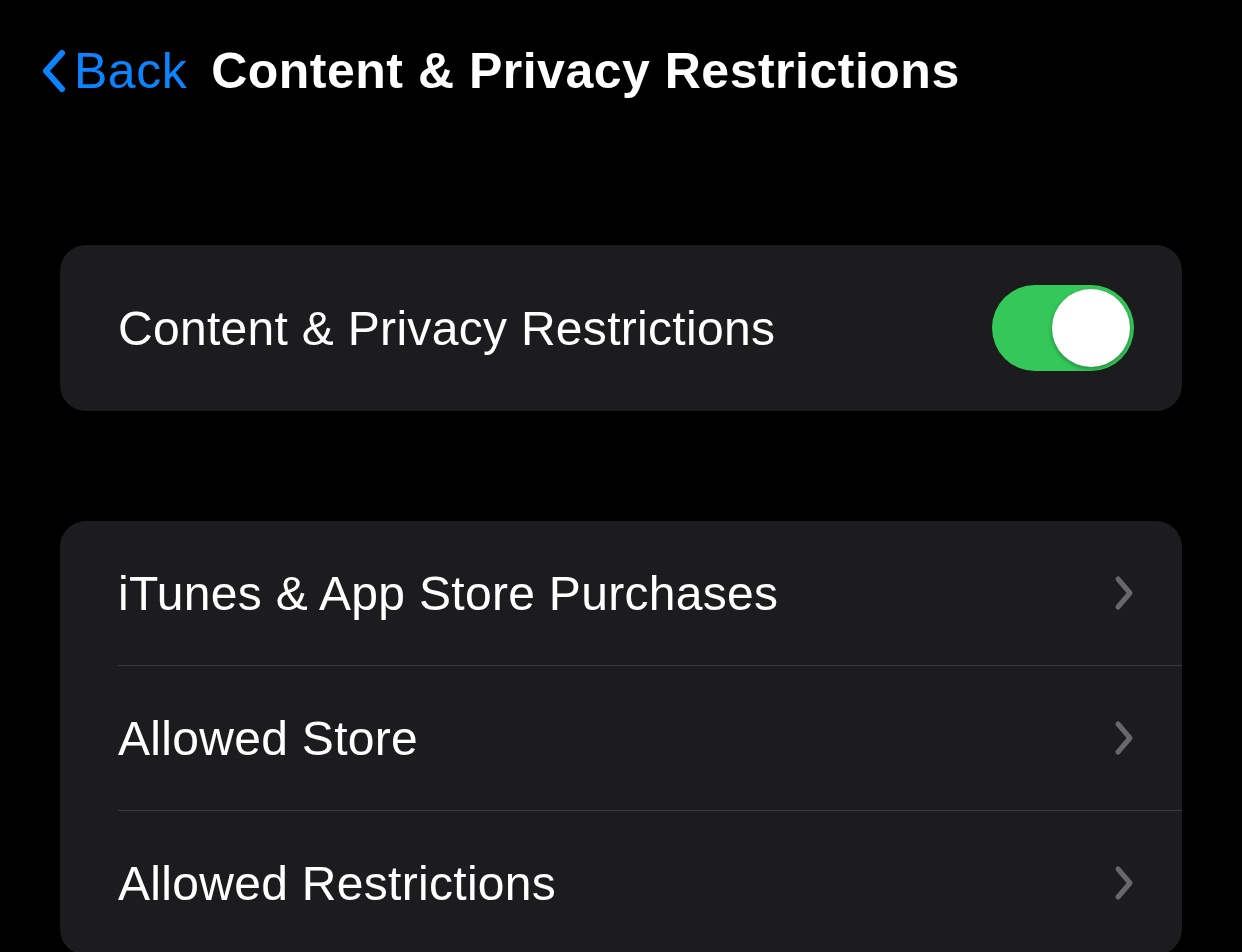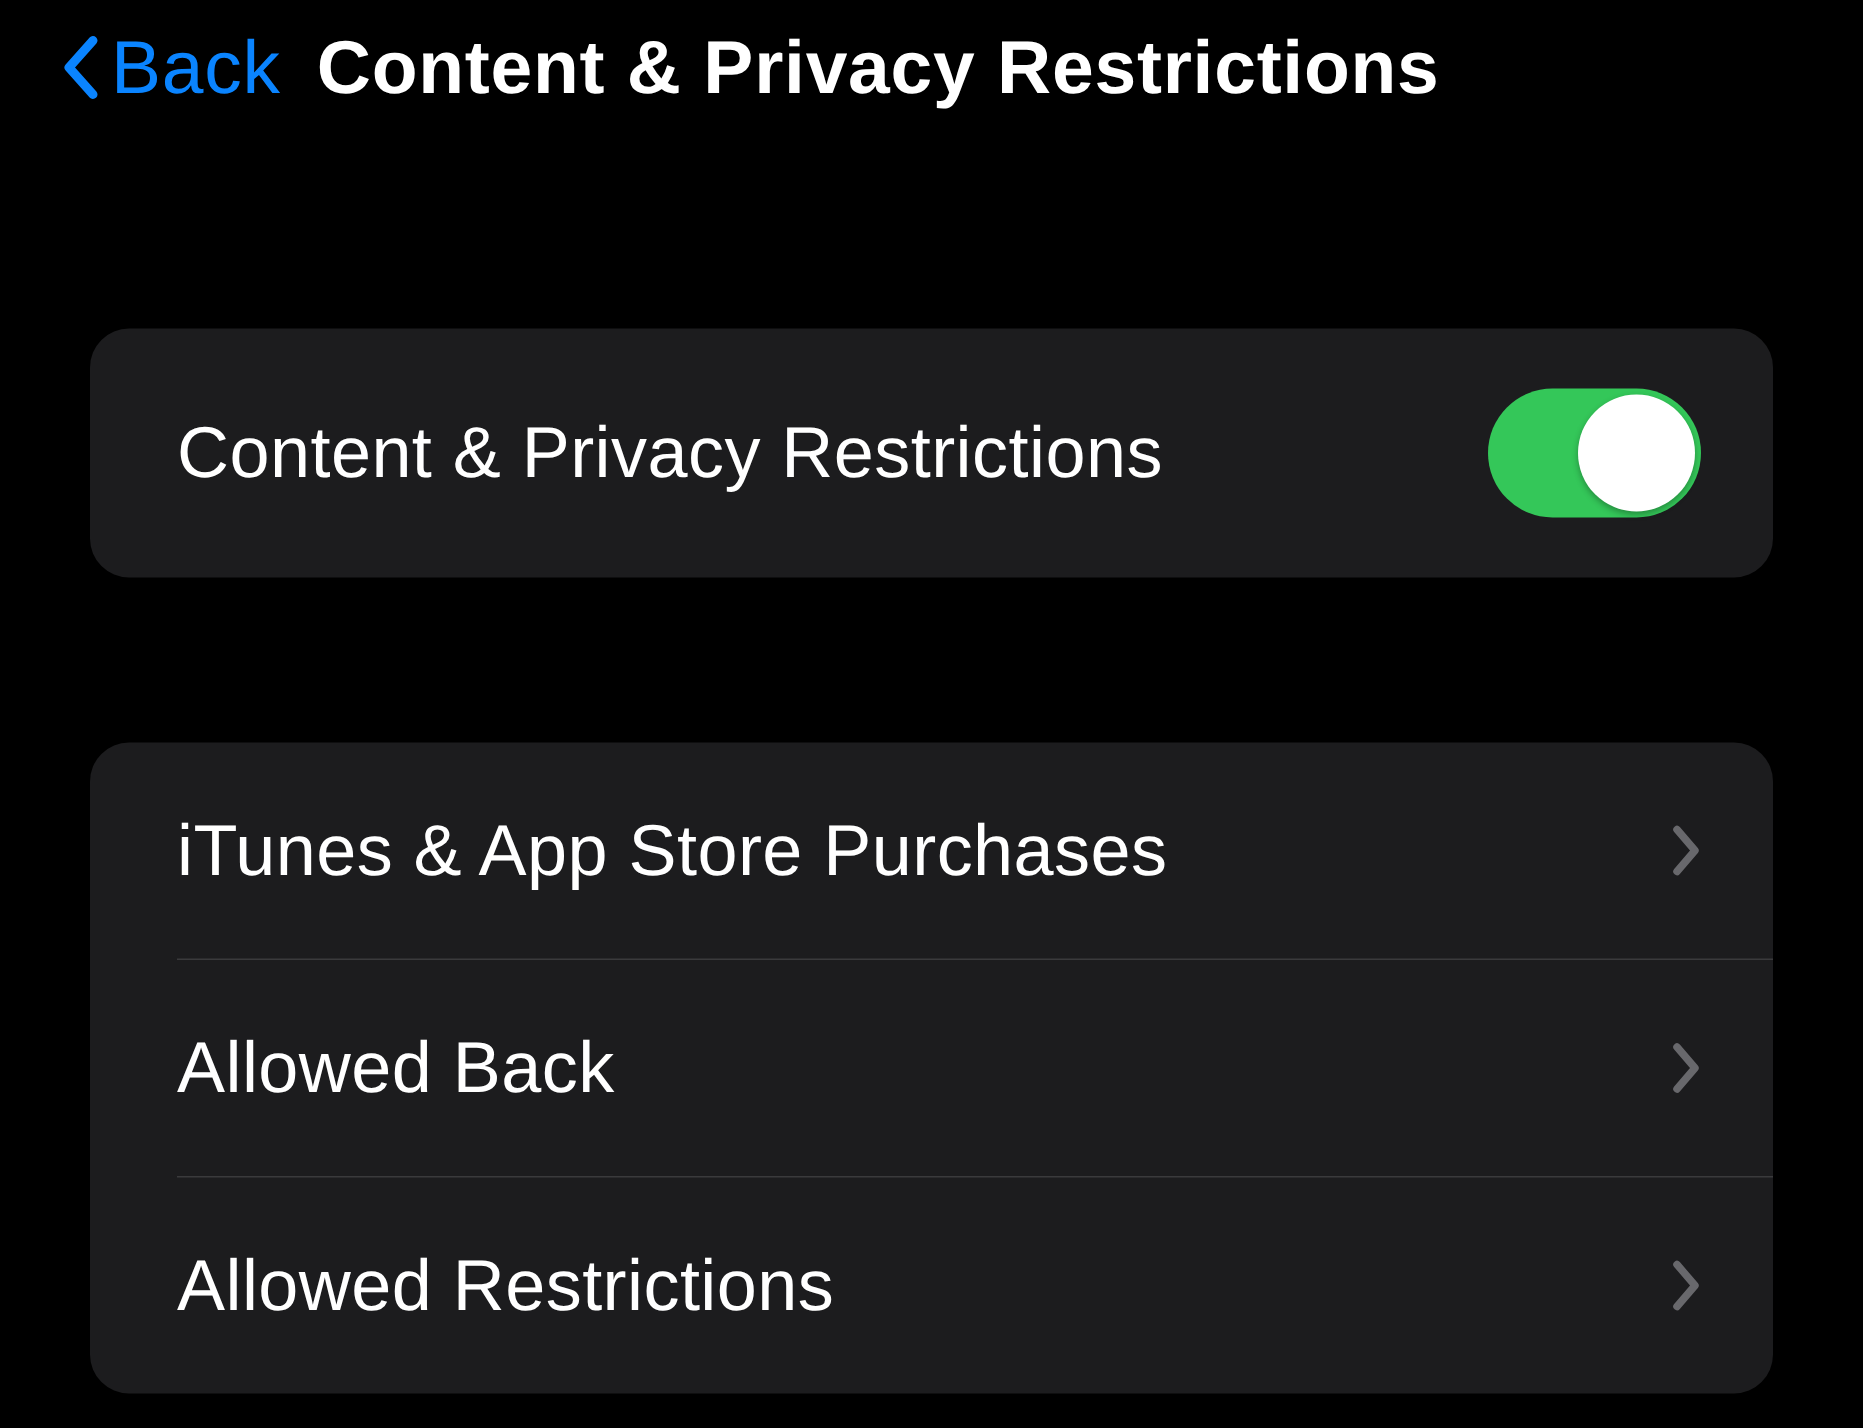--- a/index.html
+++ b/index.html
@@ -11,21 +11,21 @@
       width: 1242px;
       height: 952px;
       background: #000000;
       font-family: -apple-system, BlinkMacSystemFont, "Helvetica Neue", Helvetica, Arial, sans-serif;
       color: #ffffff;
       overflow: hidden;
     }
     .nav-bar {
       display: flex;
       align-items: flex-end;
-      padding: 16px 40px 30px 40px;
+      padding: 42px 40px 30px 40px;
       gap: 24px;
     }
     .back-group {
       display: flex;
       align-items: center;
       gap: 8px;
       cursor: pointer;
     }
     .chevron-left {
       width: 26px;
@@ -141,21 +141,21 @@
 
   <div class="card">
     <div class="row link-row">
       <span class="row-label">iTunes &amp; App Store Purchases</span>
       <svg class="chevron-right" viewBox="0 0 20 36">
         <polyline points="4,4 16,18 4,32"></polyline>
       </svg>
     </div>
     <div class="divider"></div>
     <div class="row link-row">
-      <span class="row-label">Allowed Back</span>
+      <span class="row-label">Allowed Store</span>
       <svg class="chevron-right" viewBox="0 0 20 36">
         <polyline points="4,4 16,18 4,32"></polyline>
       </svg>
     </div>
     <div class="divider"></div>
     <div class="row link-row">
       <span class="row-label">Allowed Restrictions</span>
       <svg class="chevron-right" viewBox="0 0 20 36">
         <polyline points="4,4 16,18 4,32"></polyline>
       </svg>

